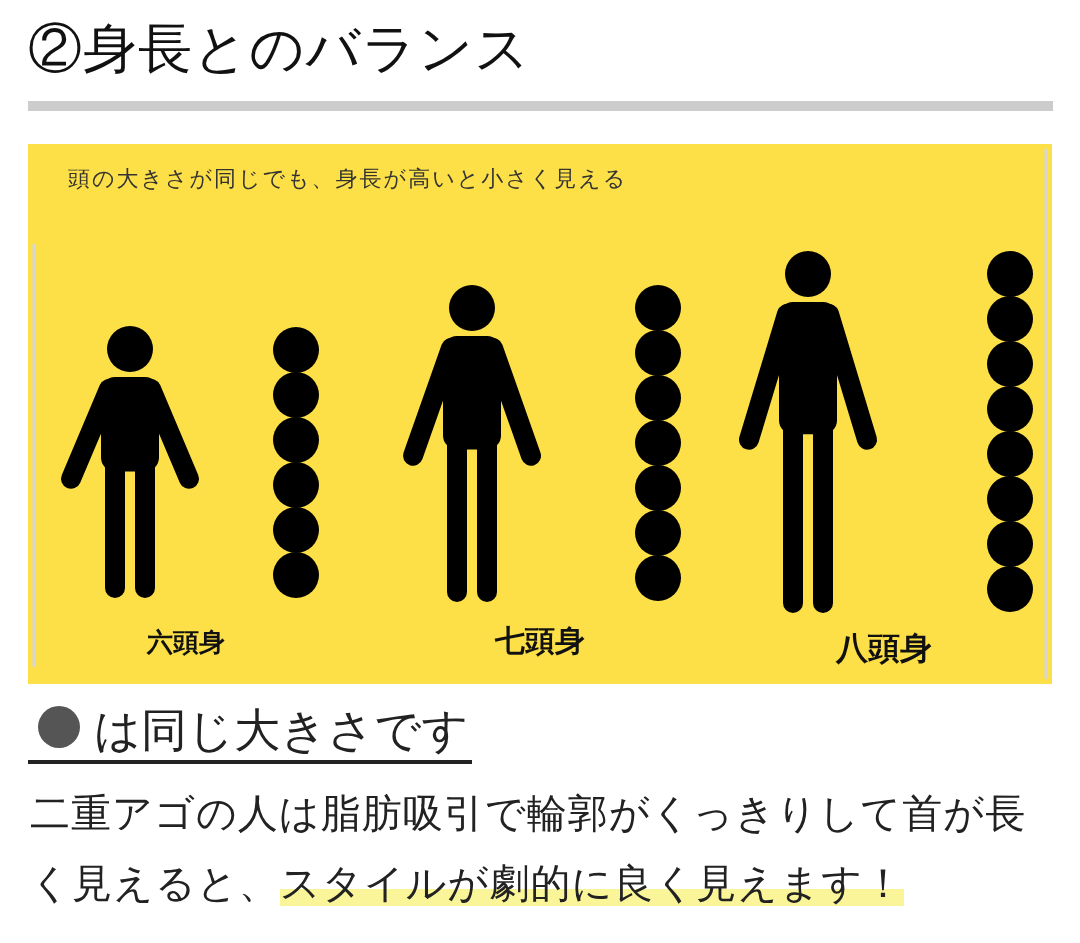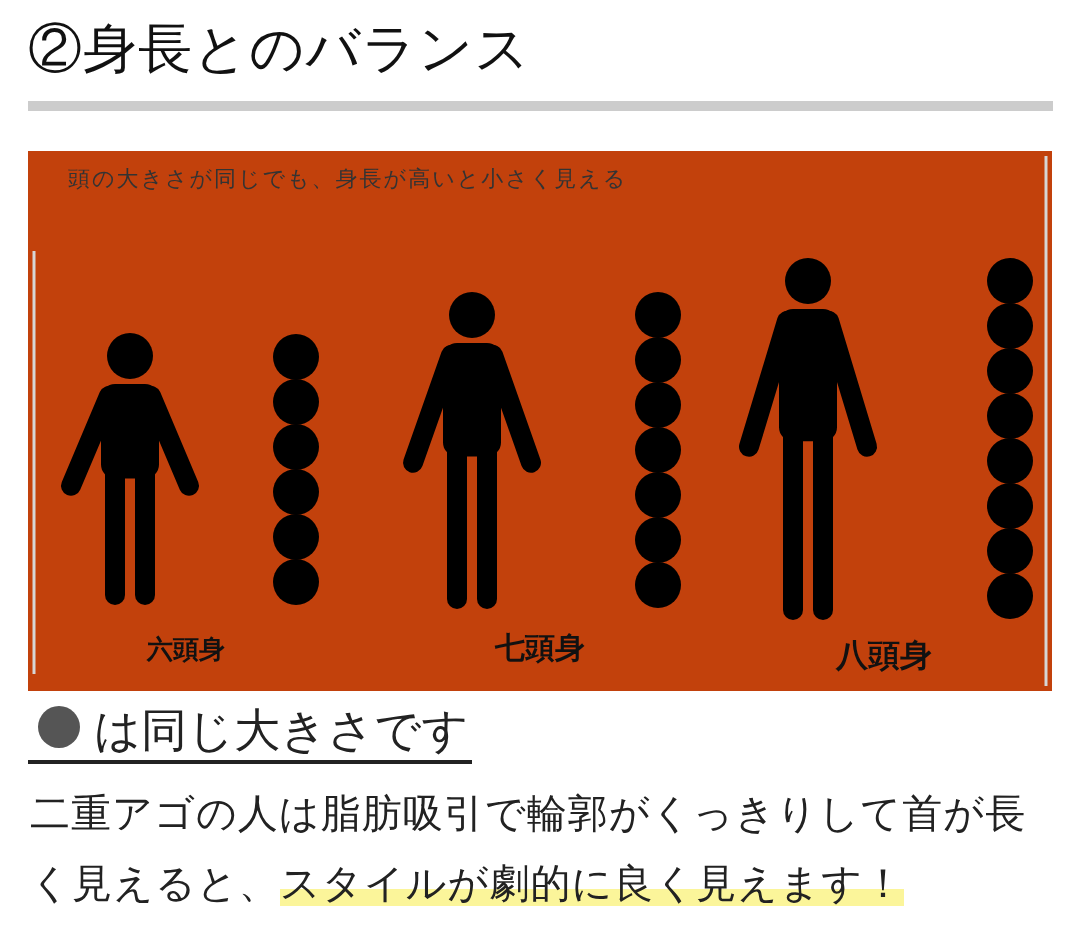--- a/index.html
+++ b/index.html
@@ -1,21 +1,21 @@
 <!DOCTYPE html>
 <html><head>
 <meta charset="utf-8">
 <style>
   html, body { margin:0; padding:0; background:#ffffff; }
   body { width:1080px; height:943px; position:relative; overflow:hidden;
          font-family:"DejaVu Sans","Liberation Sans",sans-serif; color:#222; }
   .heading { position:absolute; left:28px; top:14px; font-family:"DejaVu Serif","Liberation Serif",serif;
              font-size:54px; font-weight:normal; color:#111; line-height:70px; margin:0; letter-spacing:1px; }
   .heading-bar { position:absolute; left:28px; top:101px; width:1025px; height:10px; background:#cccccc; }
-  .figure { position:absolute; left:28px; top:151px; width:1024px; height:540px; background:#c2410c; }
+  .figure { position:absolute; left:28px; top:144px; width:1024px; height:540px; background:#fde047; }
   .figure svg { position:absolute; left:0; top:0; }
   .caption-top { position:absolute; left:68px; top:155px; font-size:22px; color:#333; letter-spacing:2px; line-height:48px; }
   .note { position:absolute; left:28px; top:700px; font-size:46px; color:#222; line-height:60px;
           border-bottom:4px solid #222; padding-right:4px; }
   .note .dot { display:inline-block; width:42px; height:42px; border-radius:50%; background:#555; vertical-align:-2px; margin:0 14px 0 10px; }
   .para { position:absolute; left:30px; top:778px; width:1030px; font-size:40px; line-height:70px; color:#222; letter-spacing:1px; }
   .hl { background:linear-gradient(transparent 62%, #fbf59a 62%); }
 </style>
 </head>
 <body>

